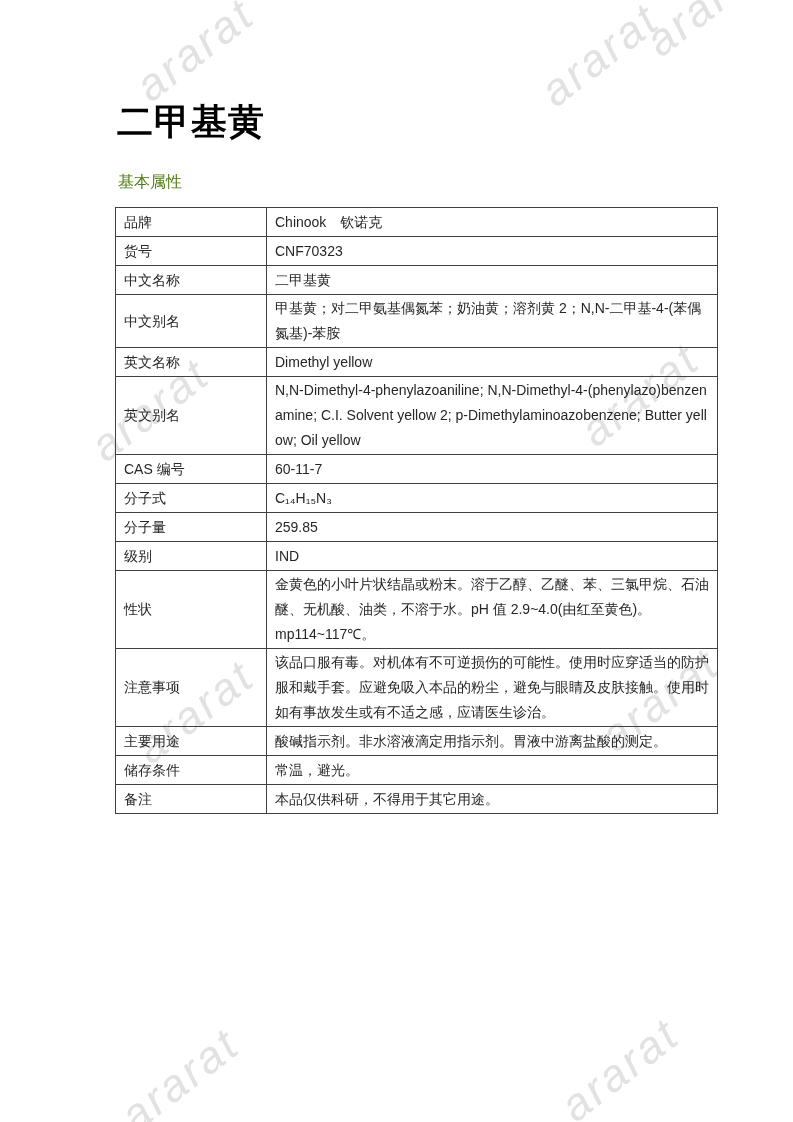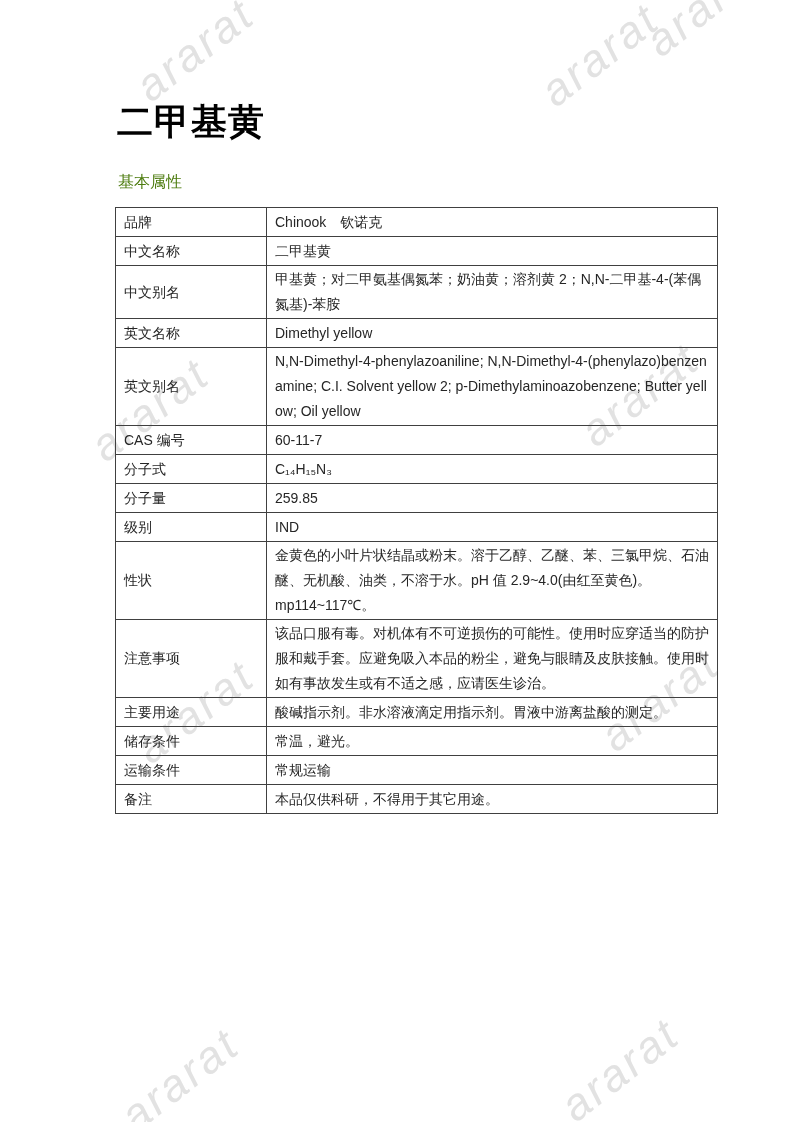--- a/index.html
+++ b/index.html
@@ -96,20 +96,24 @@
     <h1 class="doc-title">二甲基黄</h1>
     <div class="section-heading">基本属性</div>
 
     <table class="props">
       <tbody>
           <tr>
             <td class="label-cell">品牌</td>
             <td class="value-cell">Chinook　钦诺克</td>
           </tr>
           <tr>
+            <td class="label-cell">货号</td>
+            <td class="value-cell">CNF70323</td>
+          </tr>
+          <tr>
             <td class="label-cell">中文名称</td>
             <td class="value-cell">二甲基黄</td>
           </tr>
           <tr>
             <td class="label-cell">中文别名</td>
             <td class="value-cell">甲基黄；对二甲氨基偶氮苯；奶油黄；溶剂黄 2；N,N-二甲基-4-(苯偶氮基)-苯胺</td>
           </tr>
           <tr>
             <td class="label-cell">英文名称</td>
             <td class="value-cell">Dimethyl yellow</td>
@@ -144,24 +148,20 @@
           </tr>
           <tr>
             <td class="label-cell">主要用途</td>
             <td class="value-cell">酸碱指示剂。非水溶液滴定用指示剂。胃液中游离盐酸的测定。</td>
           </tr>
           <tr>
             <td class="label-cell">储存条件</td>
             <td class="value-cell">常温，避光。</td>
           </tr>
           <tr>
-            <td class="label-cell">运输条件</td>
-            <td class="value-cell">常规运输</td>
-          </tr>
-          <tr>
             <td class="label-cell">备注</td>
             <td class="value-cell">本品仅供科研，不得用于其它用途。</td>
           </tr>
         </tbody>
     </table>
   </div>
 
 </div>
 
 </body></html>

